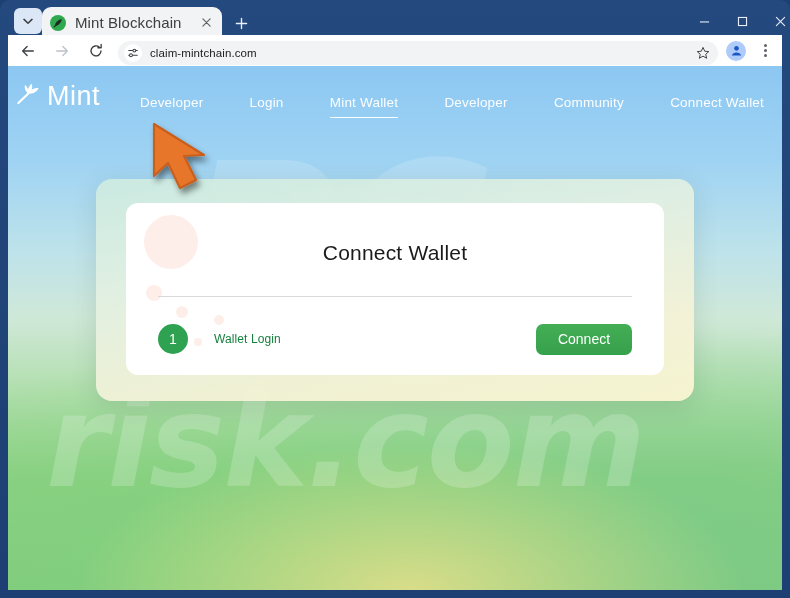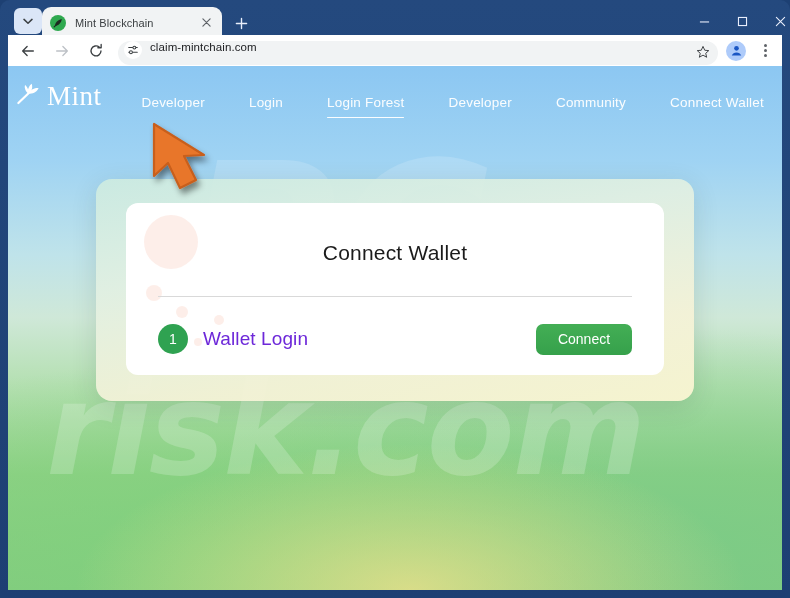--- a/index.html
+++ b/index.html
@@ -49,21 +49,21 @@
   }
   .tab-favicon {
     width: 16px; height: 16px;
     border-radius: 50%;
     background: #2fa94f;
     flex: 0 0 16px;
     display: flex; align-items: center; justify-content: center;
     margin-right: 9px;
   }
   .tab-title {
-    font-size: 11px;
+    font-size: 15px;
     color: #3c4043;
     white-space: nowrap;
     overflow: hidden;
     text-overflow: ellipsis;
     flex: 1;
     letter-spacing: 0.1px;
   }
   .tab-close {
     width: 16px; height: 16px;
     flex: 0 0 16px;
@@ -109,21 +109,21 @@
     display: flex; align-items: center; justify-content: center;
     flex: 0 0 28px;
   }
   #omnibox {
     flex: 1;
     height: 24px;
     margin: 4px 8px 0 8px;
     background: #f1f3f4;
     border-radius: 13px;
     display: flex;
-    align-items: flex-start;
+    align-items: center;
     padding: 0 4px 0 6px;
   }
   #site-settings-icon {
     width: 18px; height: 18px;
     flex: 0 0 18px;
     border-radius: 50%;
     background: #ffffff;
     display: flex; align-items: center; justify-content: center;
     margin-right: 8px;
   }
@@ -193,21 +193,21 @@
     letter-spacing: -2px;
     white-space: nowrap;
     user-select: none;
   }
   #watermark-pc {
     left: 175px; top: 70px;
     font-size: 210px;
     line-height: 1;
   }
   #watermark-risk {
-    left: 38px; top: 300px;
+    left: 38px; top: 312px;
     font-size: 128px;
     line-height: 1;
     color: rgba(255,255,255,0.20);
   }
 
   
   #site-header {
     position: absolute;
     left: 0; top: 0;
     width: 774px; height: 60px;
@@ -216,21 +216,21 @@
     padding: 0 14px 0 8px;
   }
   #brand {
     display: flex;
     align-items: center;
     gap: 7px;
     margin-right: 40px;
   }
   #brand-name {
     color: #ffffff;
-    font-family: Liberation Serif, serif;
+    font-family: Liberation Sans, sans-serif;
     font-size: 27px;
     line-height: 1;
     letter-spacing: 0.5px;
   }
   #main-nav {
     display: flex;
     align-items: center;
     gap: 0;
     flex: 1;
     justify-content: space-between;
@@ -313,23 +313,23 @@
   #step-badge {
     width: 30px; height: 30px;
     border-radius: 50%;
     background: #2fa251;
     color: #ffffff;
     font-size: 14px;
     display: flex; align-items: center; justify-content: center;
     flex: 0 0 30px;
   }
   #step-label {
-    margin-left: 15px;
-    font-size: 19px;
-    color: #6d28d9;
+    margin-left: 26px;
+    font-size: 12px;
+    color: #15803d;
     letter-spacing: 0.1px;
     flex: 1;
   }
   #connect-button {
     width: 96px; height: 31px;
     border-radius: 7px;
     background: linear-gradient(180deg, #43ae55 0%, #36a14b 100%);
     color: #ffffff;
     font-size: 14px;
     border: none;
@@ -468,21 +468,21 @@
             <path d="M13 11.5 C9.5 8 9 4.5 9.8 2.2 C12.5 4.2 14 8 13 11.5 Z" fill="#ffffff"></path>
             <path d="M13.6 11.2 L2.5 21.8" stroke="#ffffff" stroke-width="2.4" stroke-linecap="round"></path>
           </svg>
         </span>
         <span id="brand-name">Mint</span>
       </div>
 
       <nav id="main-nav">
         <a class="nav-link">Developer</a>
         <a class="nav-link">Login</a>
-        <a class="nav-link active">Login Forest</a>
+        <a class="nav-link active">Mint Wallet</a>
         <a class="nav-link">Developer</a>
         <a class="nav-link">Community</a>
         <a class="nav-link">Connect Wallet</a>
       </nav>
     </div>
 
     <div id="modal-outer">
       <div id="modal-card">
 
         <span class="deco-circle" id="deco-1"></span>

